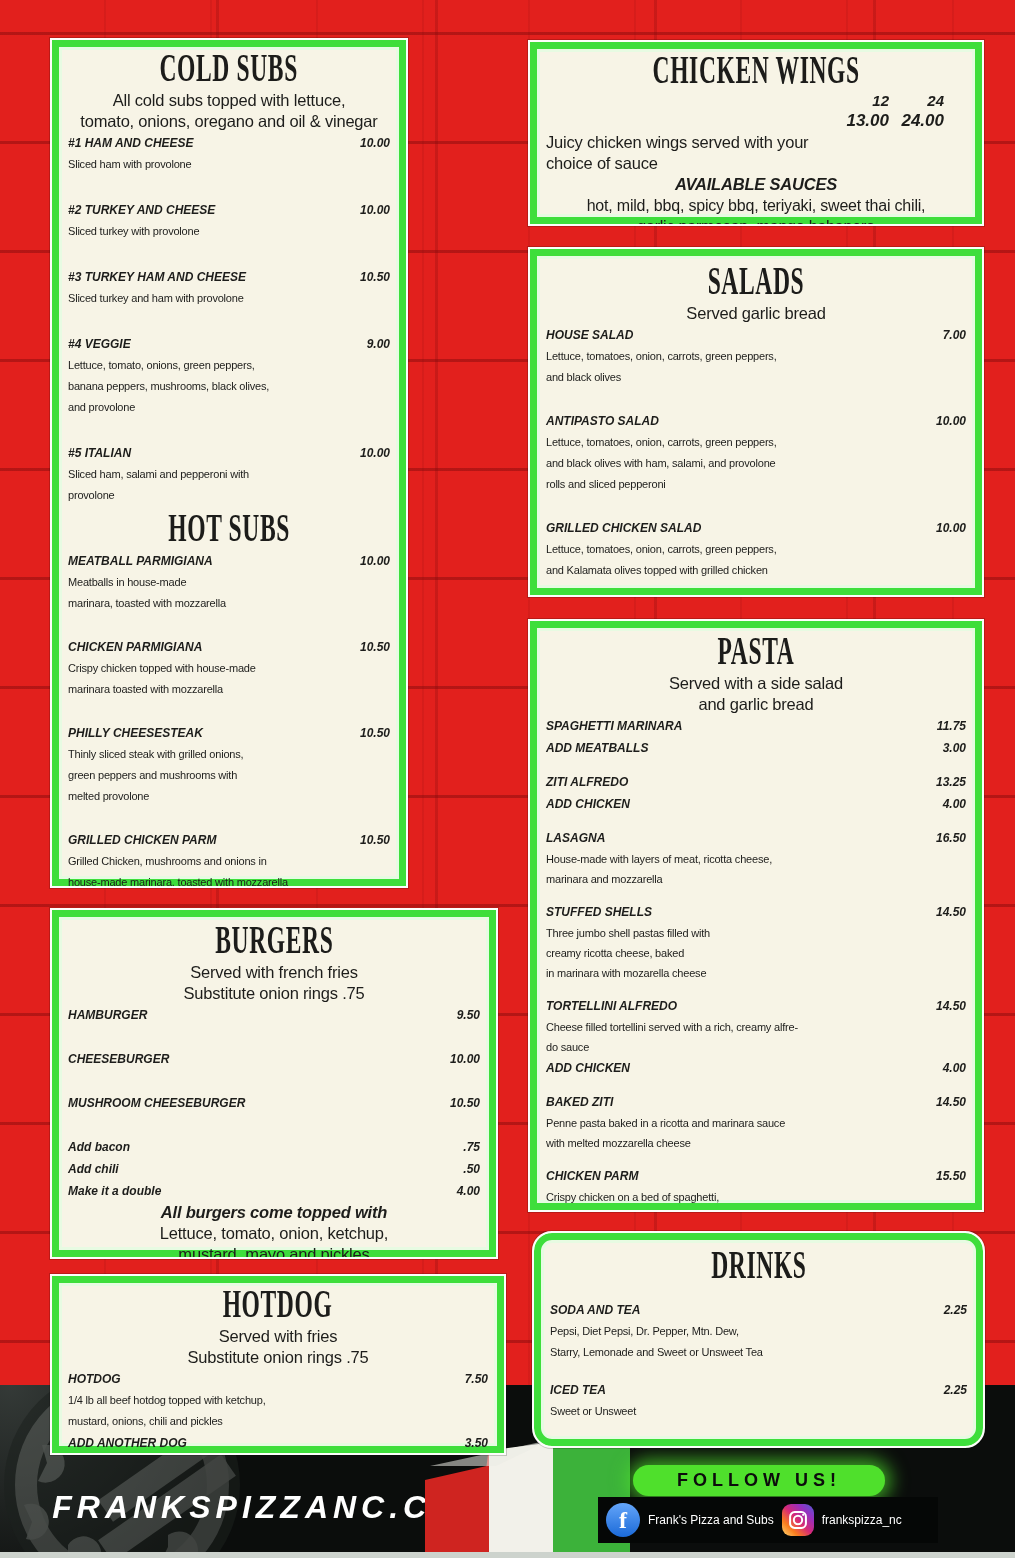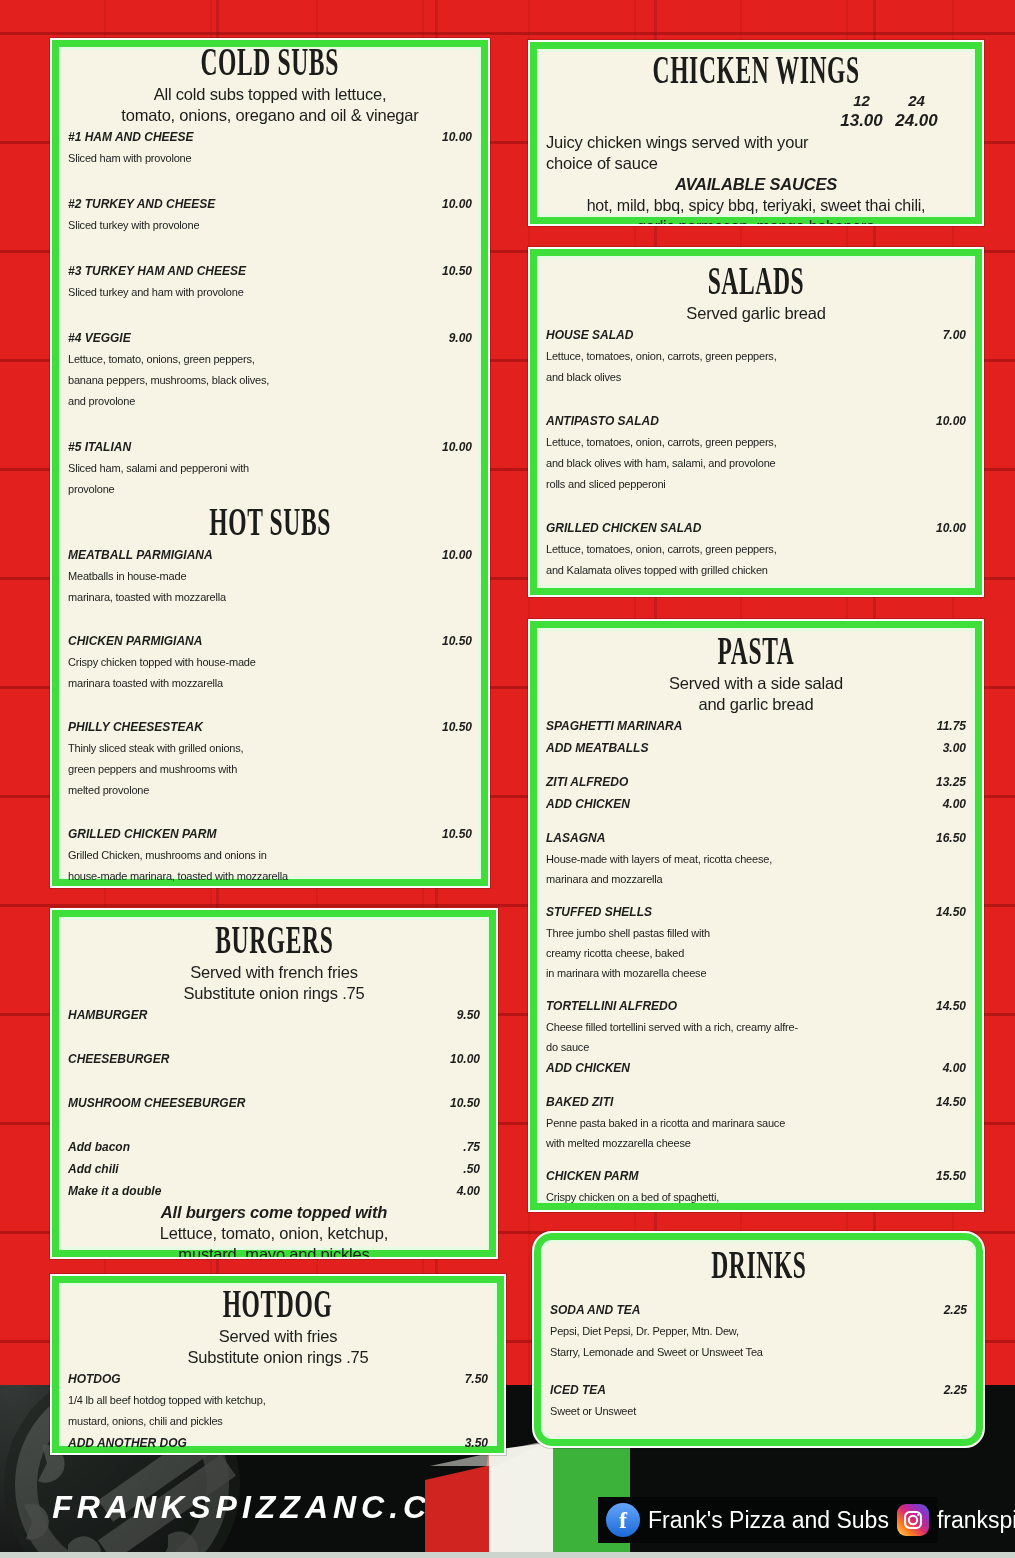--- a/index.html
+++ b/index.html
@@ -12,21 +12,21 @@
       repeating-linear-gradient(90deg, rgba(125,9,11,0) 0 216px, rgba(125,9,11,.25) 216px 219px),
       repeating-linear-gradient(90deg, rgba(125,9,11,0) 0 104px, rgba(125,9,11,.12) 104px 106px);
   }
   
   .panel{
     position:absolute;box-sizing:border-box;overflow:hidden;
     background:#f7f4e6;border:2px solid #fdfdfb;
     box-shadow: inset 0 0 0 7px #3ede3b, inset 0 0 0 10px #e7fbe2, 0 0 0 1px rgba(0,0,0,.18);
     padding:12px 16px;z-index:2;
   }
-  #p-cold   {left:50px; top:38px;  width:440px;height:850px;padding-top:0;}
+  #p-cold   {left:50px; top:38px;  width:358px;height:850px;padding-top:6px;}
   #p-burgers{left:50px; top:908px; width:448px;height:351px;padding-top:8px;}
   #p-hotdog {left:50px; top:1274px;width:456px;height:181px;padding-top:6px;}
   #p-wings  {left:528px;top:40px;  width:456px;height:186px;padding-top:6px;}
   #p-salads {left:528px;top:247px; width:456px;height:350px;padding-top:10px;}
   #p-pasta  {left:528px;top:619px; width:456px;height:593px;padding-top:8px;}
   #p-drinks {left:532px;top:1231px;width:453px;height:217px;padding-top:10px;border-radius:20px;}
 
   .blk{display:contents;}
   .b-h{text-align:center;margin:1px 0 3px;}
   .h-inner{
@@ -36,21 +36,21 @@
   }
   .b-c,.b-cb{text-align:center;font-size:16.5px;line-height:21px;white-space:nowrap;letter-spacing:-.2px;}
   .b-cb{font-weight:700;font-style:italic;}
   .b-l{font-size:16.5px;line-height:21px;white-space:nowrap;letter-spacing:-.2px;}
   .b-item{display:flex;justify-content:space-between;font-weight:700;font-style:italic;
           font-size:12px;line-height:22px;}
   .b-d{font-size:11px;line-height:21px;white-space:nowrap;letter-spacing:-.2px;}
   .b-cols{text-align:right;padding-right:22px;font-weight:700;font-style:italic;
           font-size:17px;line-height:22px;}
   .b-cols.small{font-size:15px;line-height:18px;}
-  .colA,.colB{display:inline-block;width:55px;text-align:center;}
+  .colA,.colB{display:inline-block;width:55px;text-align:right;}
   .b-sp{height:20px;}
   #p-pasta .b-d{line-height:20px;}
   #p-wings .b-c{font-size:16px;}
 
   
   .footer{
     position:absolute;left:0;top:1385px;width:1015px;height:173px;z-index:1;
     background-color:#0b0d0c;
     background-image:
       radial-gradient(circle at 1% 0%, rgba(160,175,168,.28), transparent 22%),
@@ -86,21 +86,21 @@
     width:34px;height:34px;border-radius:50%;flex:0 0 34px;
     background:linear-gradient(#64a5f9,#1b6ad8);
     color:#fff;font-weight:700;font-size:24px;line-height:34px;text-align:center;
     font-family:"Liberation Serif",serif;
   }
   .ig-icon{
     width:32px;height:32px;border-radius:9px;flex:0 0 32px;
     background:linear-gradient(45deg,#feda75,#fa7e1e,#d62976,#962fbf,#4f5bd5);
     display:flex;align-items:center;justify-content:center;
   }
-  .social-label{color:#fff;font-size:23px;white-space:nowrap;}
+  .social-label{color:#fff;font-size:12px;white-space:nowrap;}
   .bottom-strip{position:absolute;left:0;bottom:0;width:1015px;height:6px;background:#cdd3cd;z-index:3;}
 </style>
 </head>
 <body>
 
 <div class="page">
 
   <section class="panel" id="p-cold">
   <div class="blk">
     <div class="b-h"><span class="h-inner">COLD SUBS</span></div>
@@ -1548,20 +1548,21 @@
 
     <div class="site">FRANKSPIZZANC.COM</div>
 
     <div class="flag">
       <div class="red"></div>
       <div class="white"></div>
       <div class="green"></div>
     </div>
     <div class="flag-fold"></div>
 
+    <div class="follow-pill">FOLLOW US!</div>
 
     <div class="social-strip">
       <span class="fb-icon">f</span>
       <span class="social-label">Frank's Pizza and Subs</span>
       <span class="ig-icon">
         <svg width="20" height="20" viewBox="0 0 24 24" fill="none" stroke="#ffffff" stroke-width="2.4">
           <rect x="2.5" y="2.5" width="19" height="19" rx="5.5"></rect>
           <circle cx="12" cy="12" r="5"></circle>
           <circle cx="18.2" cy="5.8" r="1.3" fill="#ffffff" stroke="none"></circle>
         </svg>

